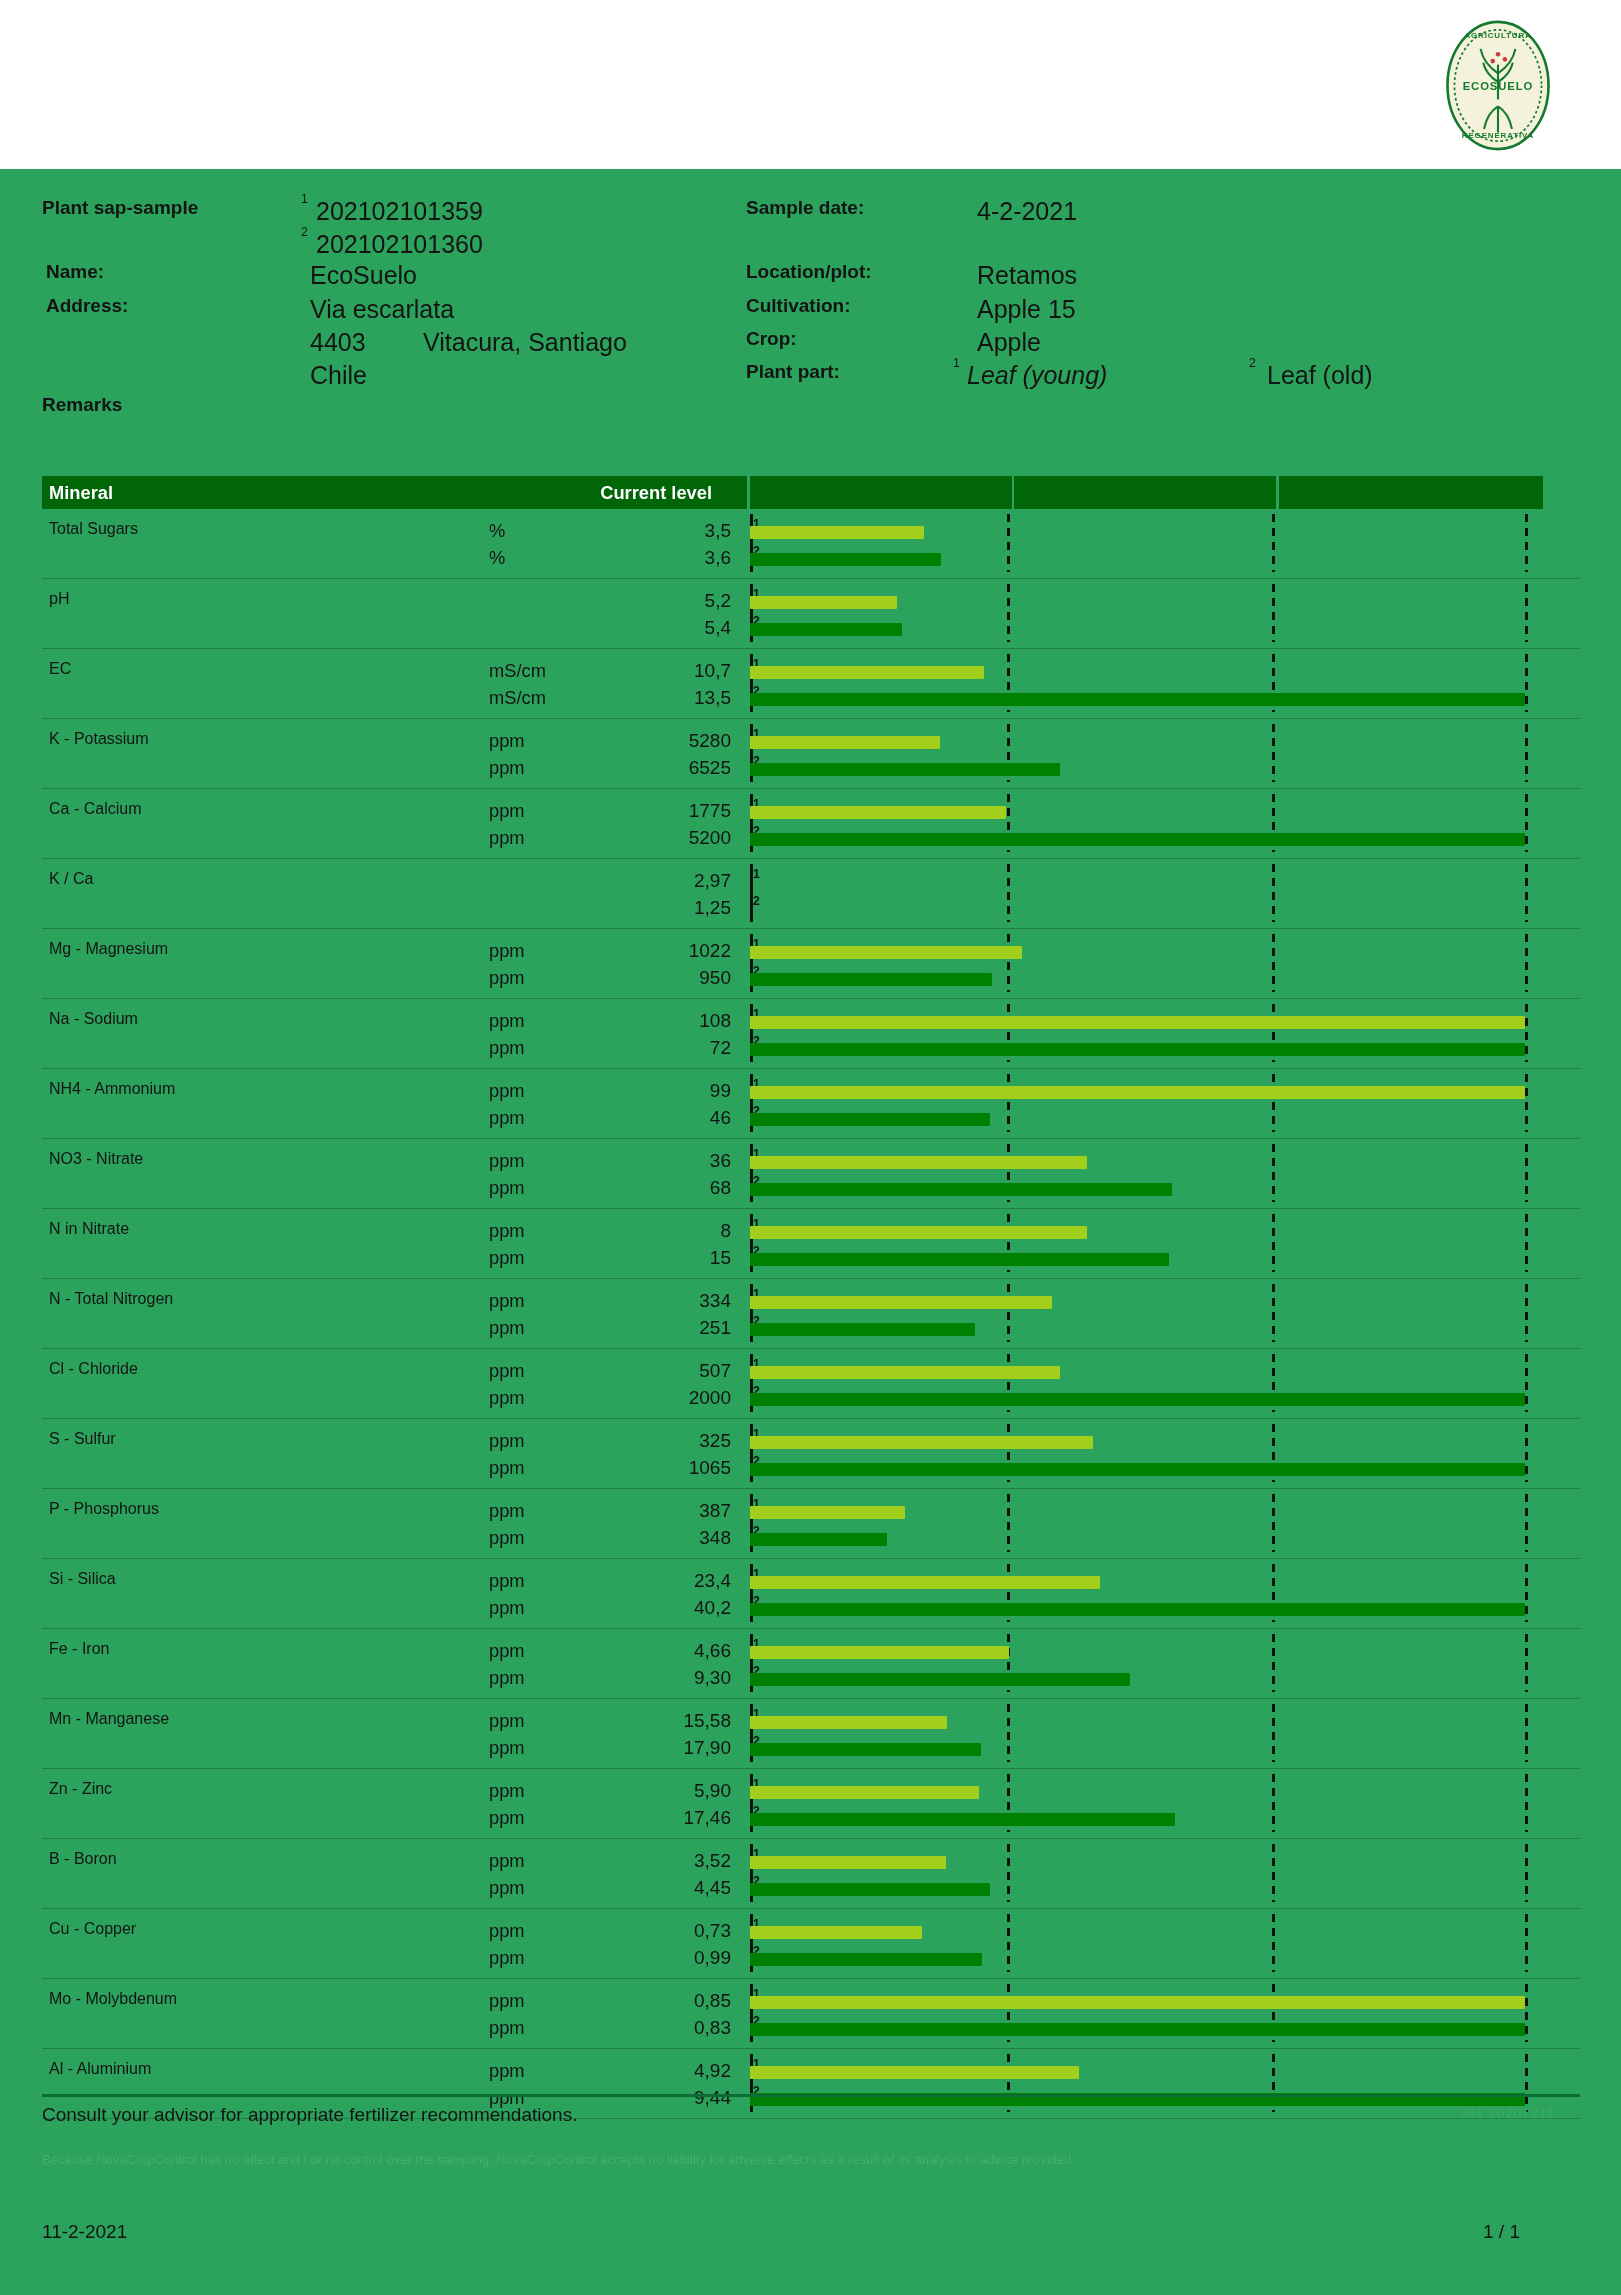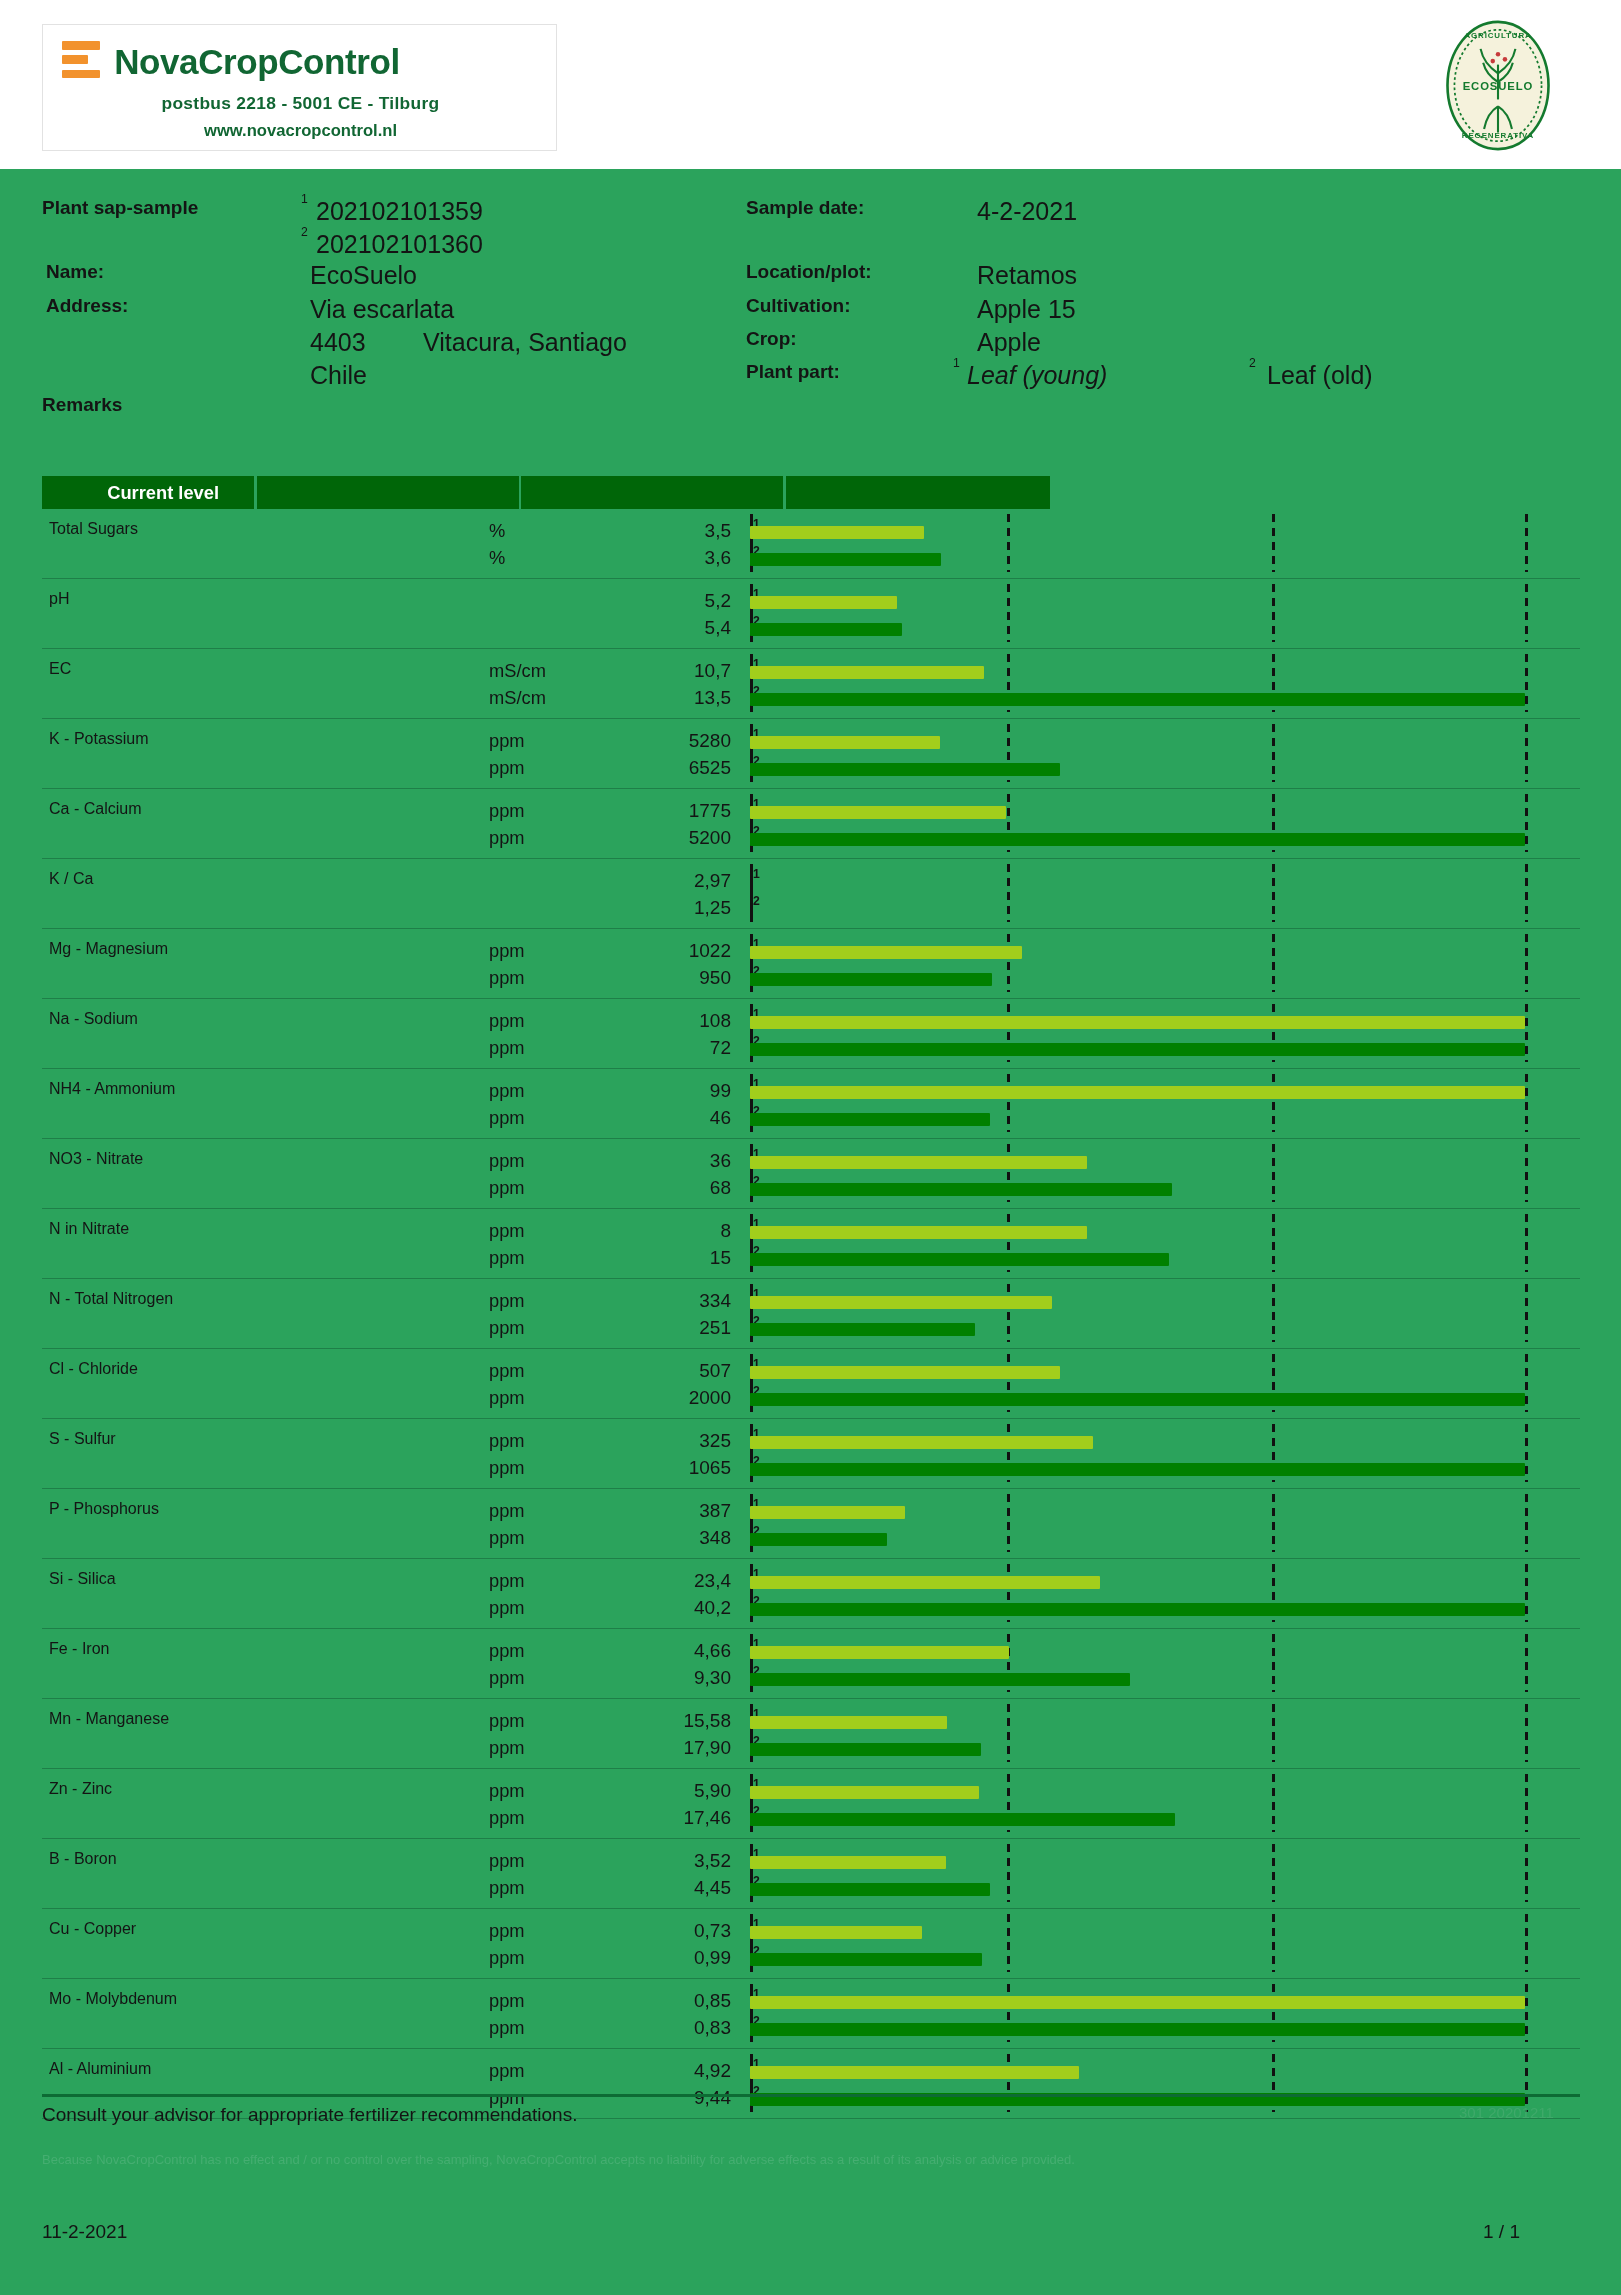--- a/index.html
+++ b/index.html
@@ -112,32 +112,20 @@
     position:absolute;left:42px;top:2221px;font-size:19px;color:#141414;
   }
   .foot-page{
     position:absolute;left:1483px;top:2221px;font-size:19px;color:#141414;
   }
 </style>
 </head>
 <body>
 
 <div class="topband">
-  <div class="logo-card">
-    <div class="logo-row">
-      <span class="logo-mark">
-        <i></i>
-          <i></i>
-          <i></i>
-      </span>
-      <span class="logo-word">NovaCropControl</span>
-    </div>
-    <div class="logo-line2">postbus 2218  -  5001 CE  -  Tilburg</div>
-    <div class="logo-line3">www.novacropcontrol.nl</div>
-  </div>
 
   <div class="seal">
     <svg width="108" height="133" viewBox="0 0 124 152">
       <ellipse cx="62" cy="76" rx="58" ry="73" fill="#F5F2DC" stroke="#147A2E" stroke-width="3"></ellipse>
       <ellipse cx="62" cy="76" rx="50" ry="64" fill="none" stroke="#147A2E" stroke-width="2" stroke-dasharray="3 3"></ellipse>
       <g stroke="#147A2E" stroke-width="2.4" fill="none">
         <path d="M62 92 L62 52"></path>
         <path d="M62 62 C50 54 44 44 42 34"></path>
         <path d="M62 62 C74 54 80 44 82 34"></path>
         <path d="M62 72 C52 66 47 58 45 50"></path>
@@ -188,20 +176,21 @@
 
   <span class="lbl" style="left:746px;top:192px;">Plant part:</span>
   <span class="val" style="left:953px;top:187px;font-size:12.2px;">1</span>
   <span class="val" style="left:967px;top:192px;font-style:italic;">Leaf (young)</span>
   <span class="val" style="left:1249px;top:187px;font-size:12.2px;">2</span>
   <span class="val" style="left:1267px;top:192px;">Leaf (old)</span>
 </div>
 
 <div class="table">
   <div class="thead">
+    <div class="th th-mineral">Mineral</div>
     <div class="th th-level">Current level</div>
     <div class="th th-b1"></div>
     <div class="th th-b2"></div>
     <div class="th th-b3"></div>
   </div>
   <div id="rows">
       <div class="row">
         <span class="mineral-name">Total Sugars</span>
         <span class="unit u1">%</span>
         <span class="unit u2">%</span>

